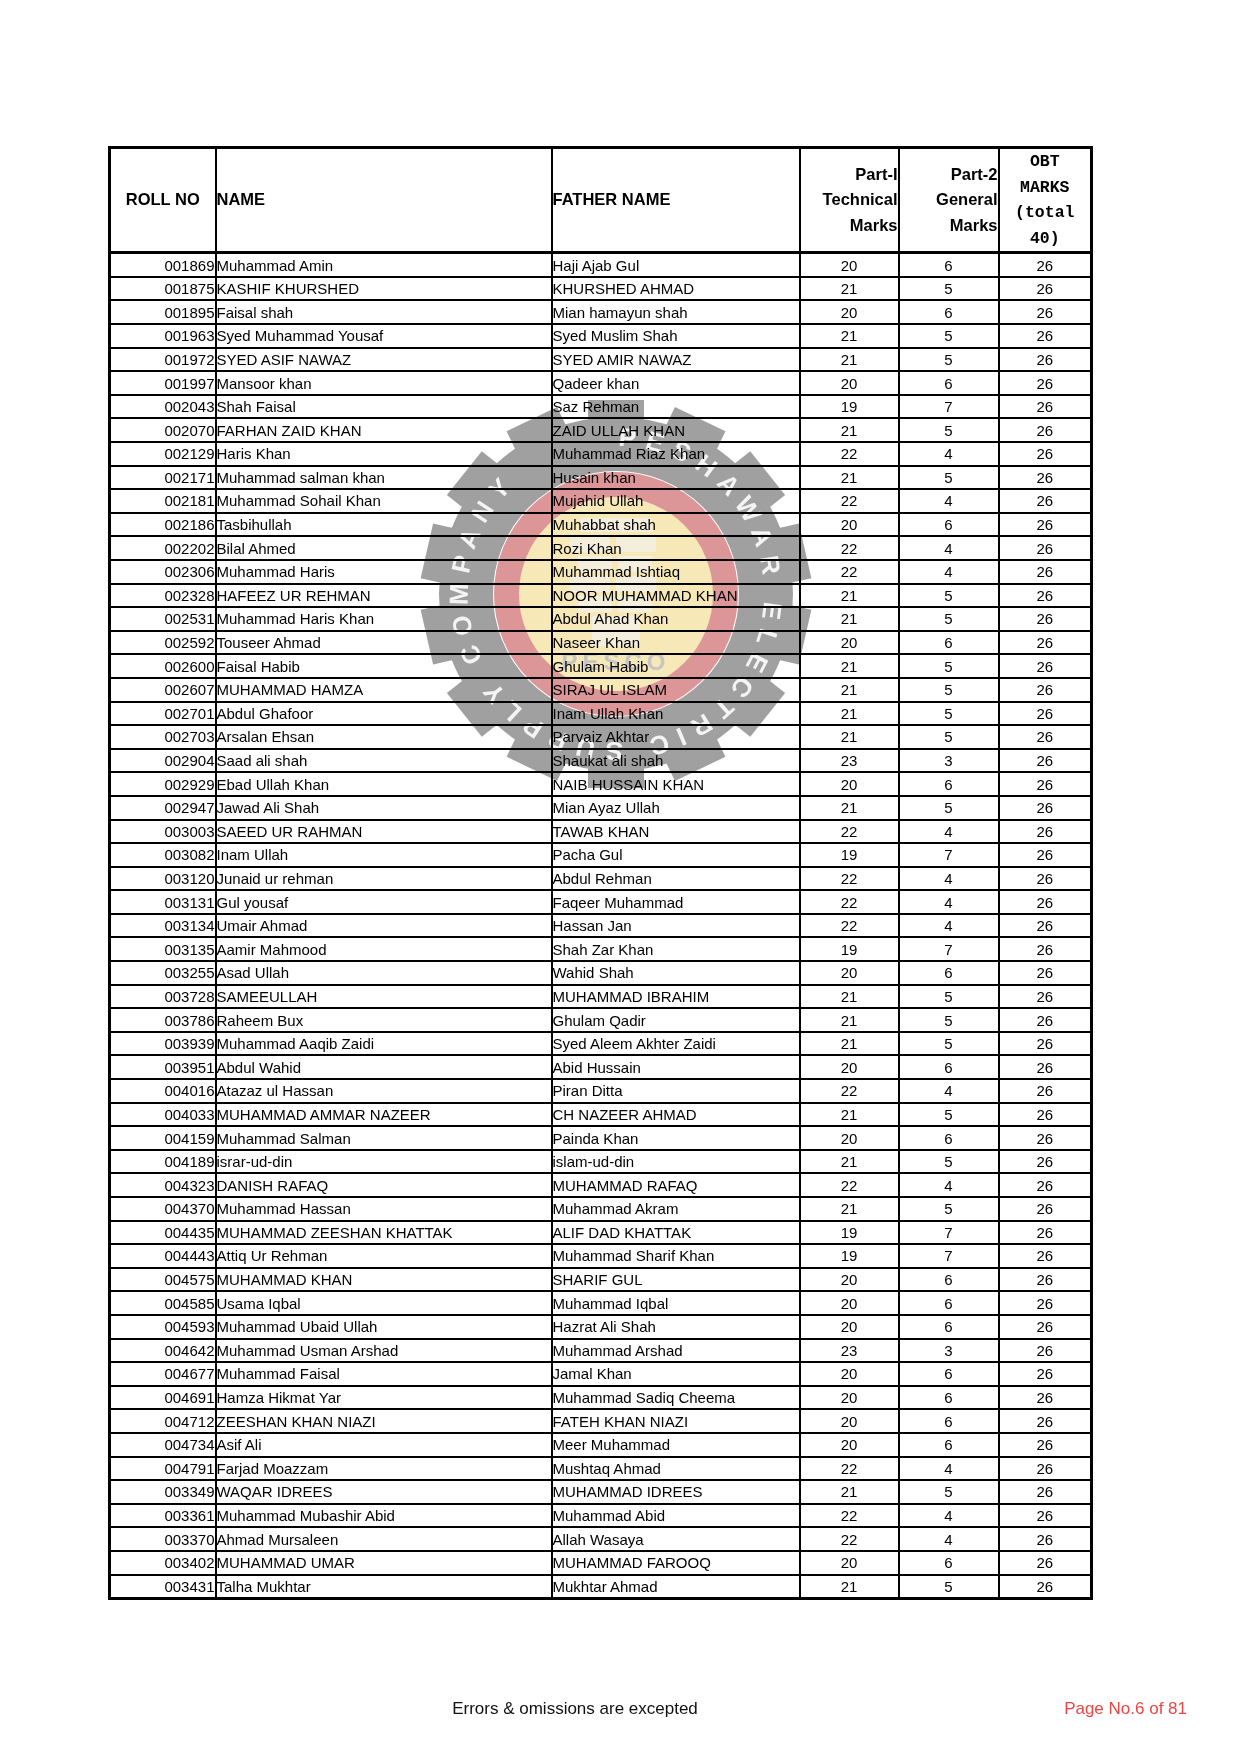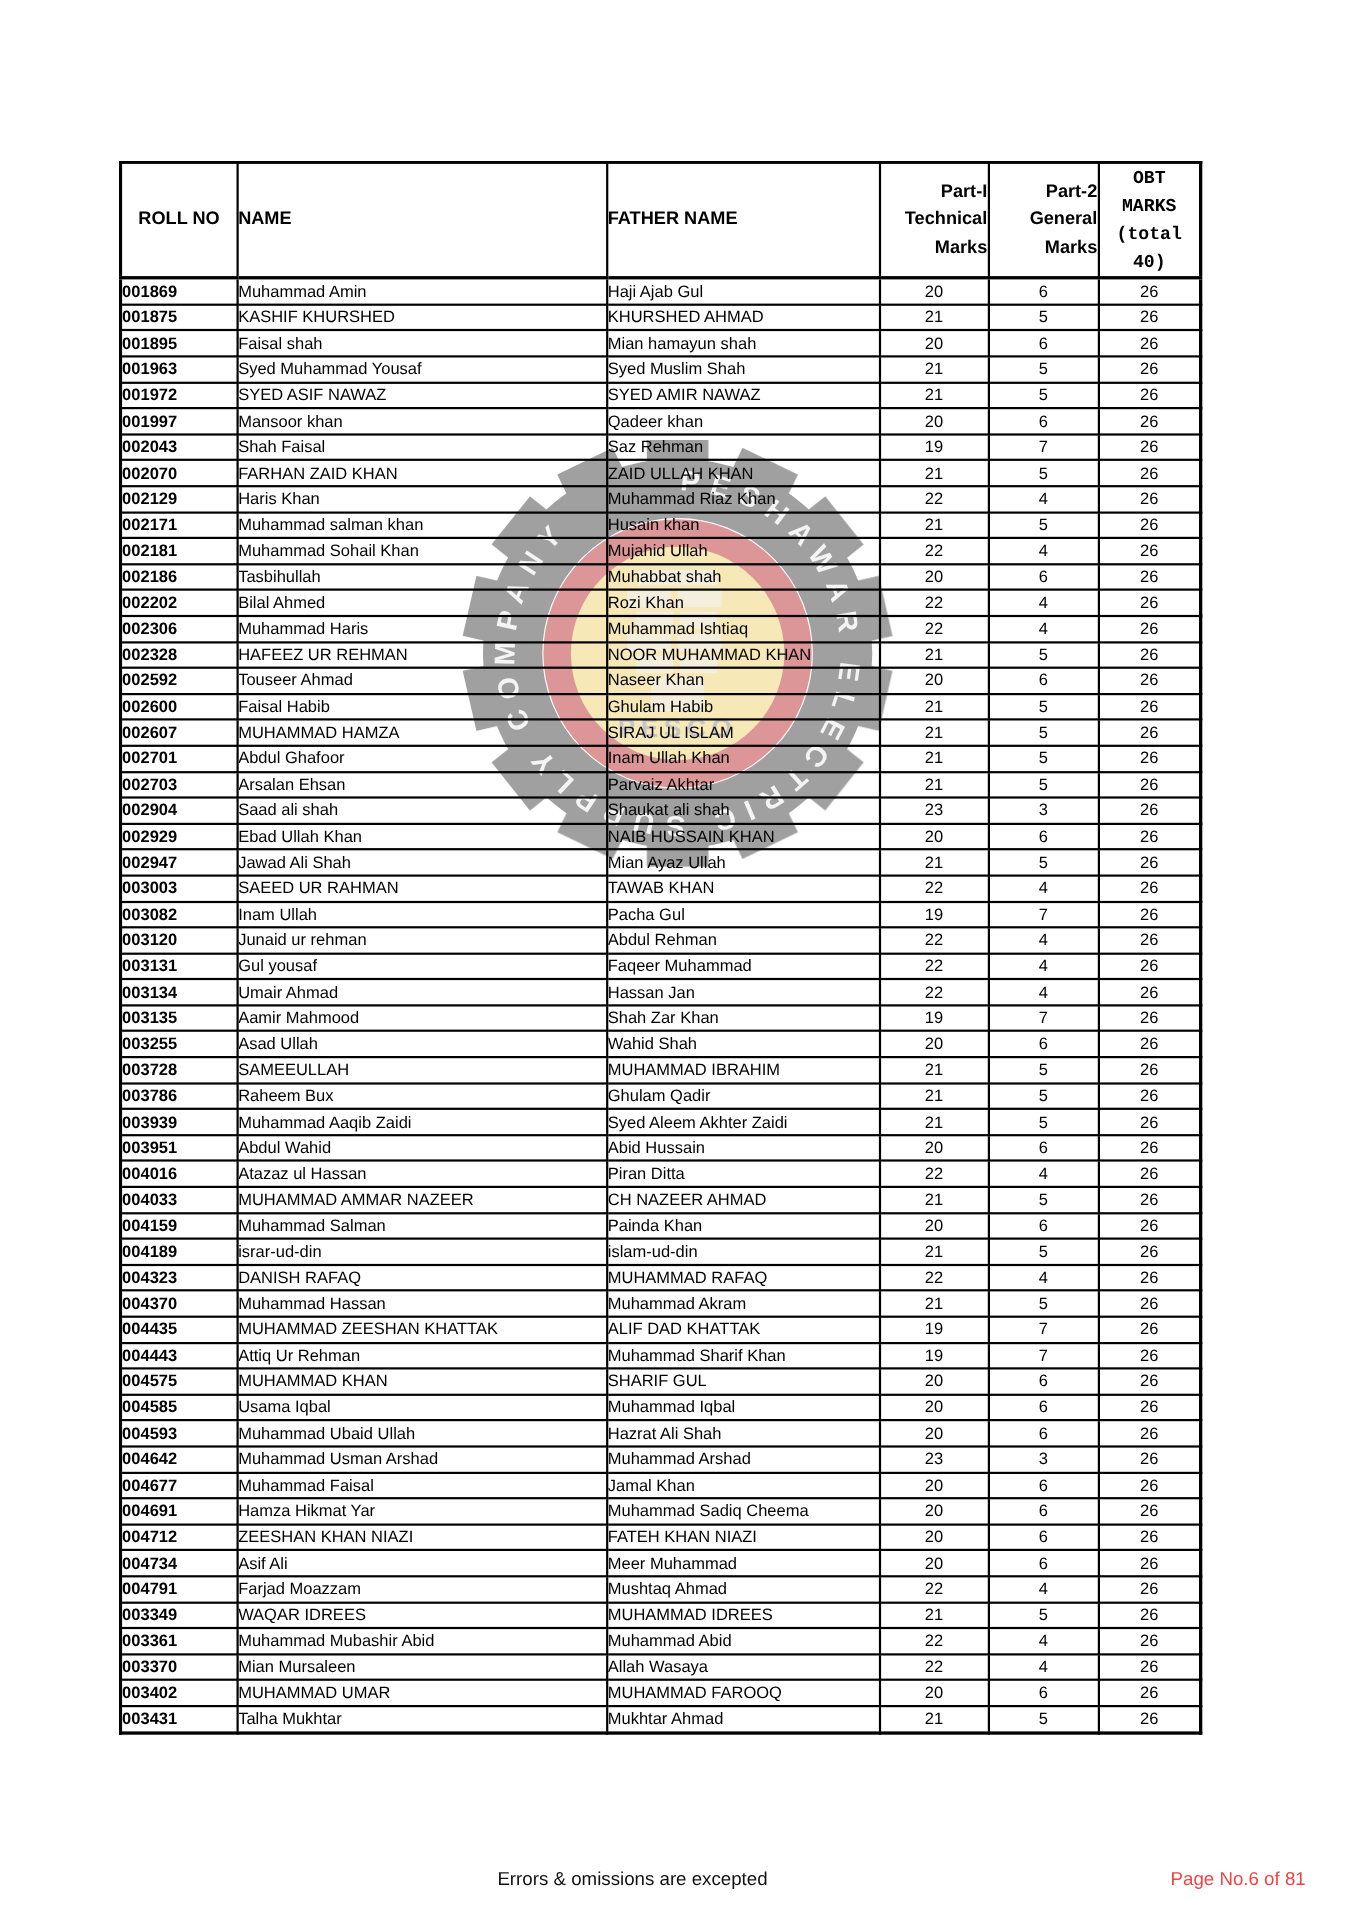--- a/index.html
+++ b/index.html
@@ -62,21 +62,21 @@
   th.h-obt    { text-align: center; font-family: Liberation Mono, monospace; }
 
   table.results td {
     height: 21.6px;
     font-size: 15px;
     padding: 0;
     vertical-align: middle;
     background: transparent;
     white-space: nowrap;
   }
-  td.roll   { text-align: left; font-weight: bold; }
+  td.roll   { text-align: right; font-weight: normal; }
   td.name, td.father { text-align: left; padding-left: 5px; }
   td.p1, td.p2, td.obt { text-align: center; }
 
   
   .footer-disclaimer {
     position: absolute;
     top: 1699px;
     left: 0;
     width: 1150px;
     text-align: center;
@@ -281,20 +281,28 @@
     </tr>
         <tr>
       <td class="roll">002328</td>
       <td class="name">HAFEEZ UR REHMAN</td>
       <td class="father">NOOR MUHAMMAD KHAN</td>
       <td class="p1">21</td>
       <td class="p2">5</td>
       <td class="obt">26</td>
     </tr>
         <tr>
+      <td class="roll">002531</td>
+      <td class="name">Muhammad Haris Khan</td>
+      <td class="father">Abdul Ahad Khan</td>
+      <td class="p1">21</td>
+      <td class="p2">5</td>
+      <td class="obt">26</td>
+    </tr>
+        <tr>
       <td class="roll">002592</td>
       <td class="name">Touseer Ahmad</td>
       <td class="father">Naseer Khan</td>
       <td class="p1">20</td>
       <td class="p2">6</td>
       <td class="obt">26</td>
     </tr>
         <tr>
       <td class="roll">002600</td>
       <td class="name">Faisal Habib</td>
@@ -586,21 +594,21 @@
         <tr>
       <td class="roll">003361</td>
       <td class="name">Muhammad Mubashir Abid</td>
       <td class="father">Muhammad Abid</td>
       <td class="p1">22</td>
       <td class="p2">4</td>
       <td class="obt">26</td>
     </tr>
         <tr>
       <td class="roll">003370</td>
-      <td class="name">Mian Mursaleen</td>
+      <td class="name">Ahmad Mursaleen</td>
       <td class="father">Allah Wasaya</td>
       <td class="p1">22</td>
       <td class="p2">4</td>
       <td class="obt">26</td>
     </tr>
         <tr>
       <td class="roll">003402</td>
       <td class="name">MUHAMMAD UMAR</td>
       <td class="father">MUHAMMAD FAROOQ</td>
       <td class="p1">20</td>

